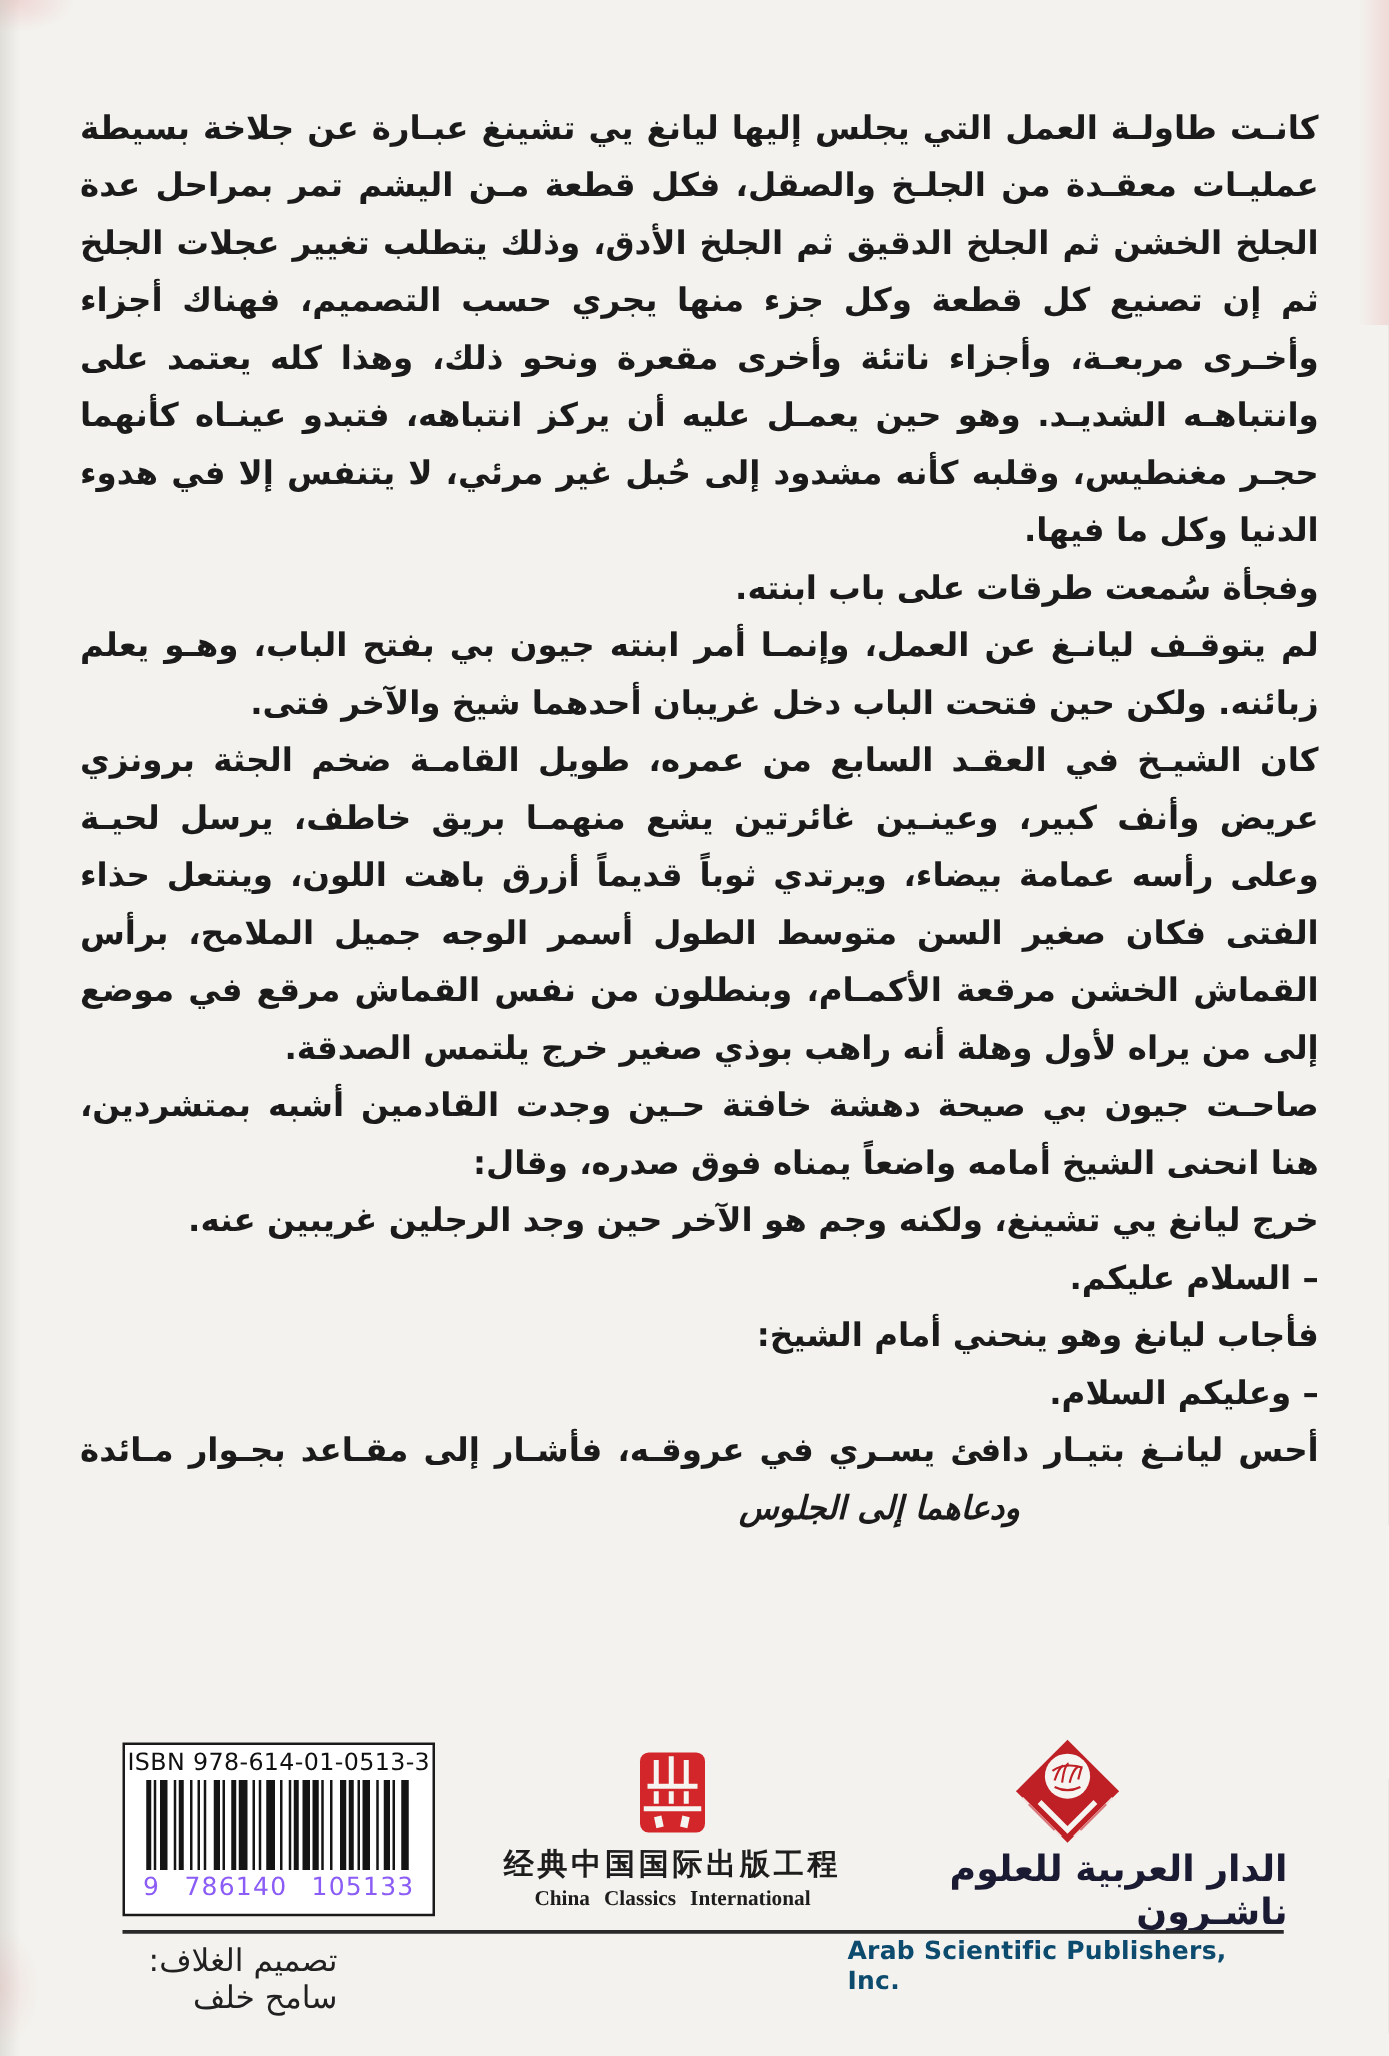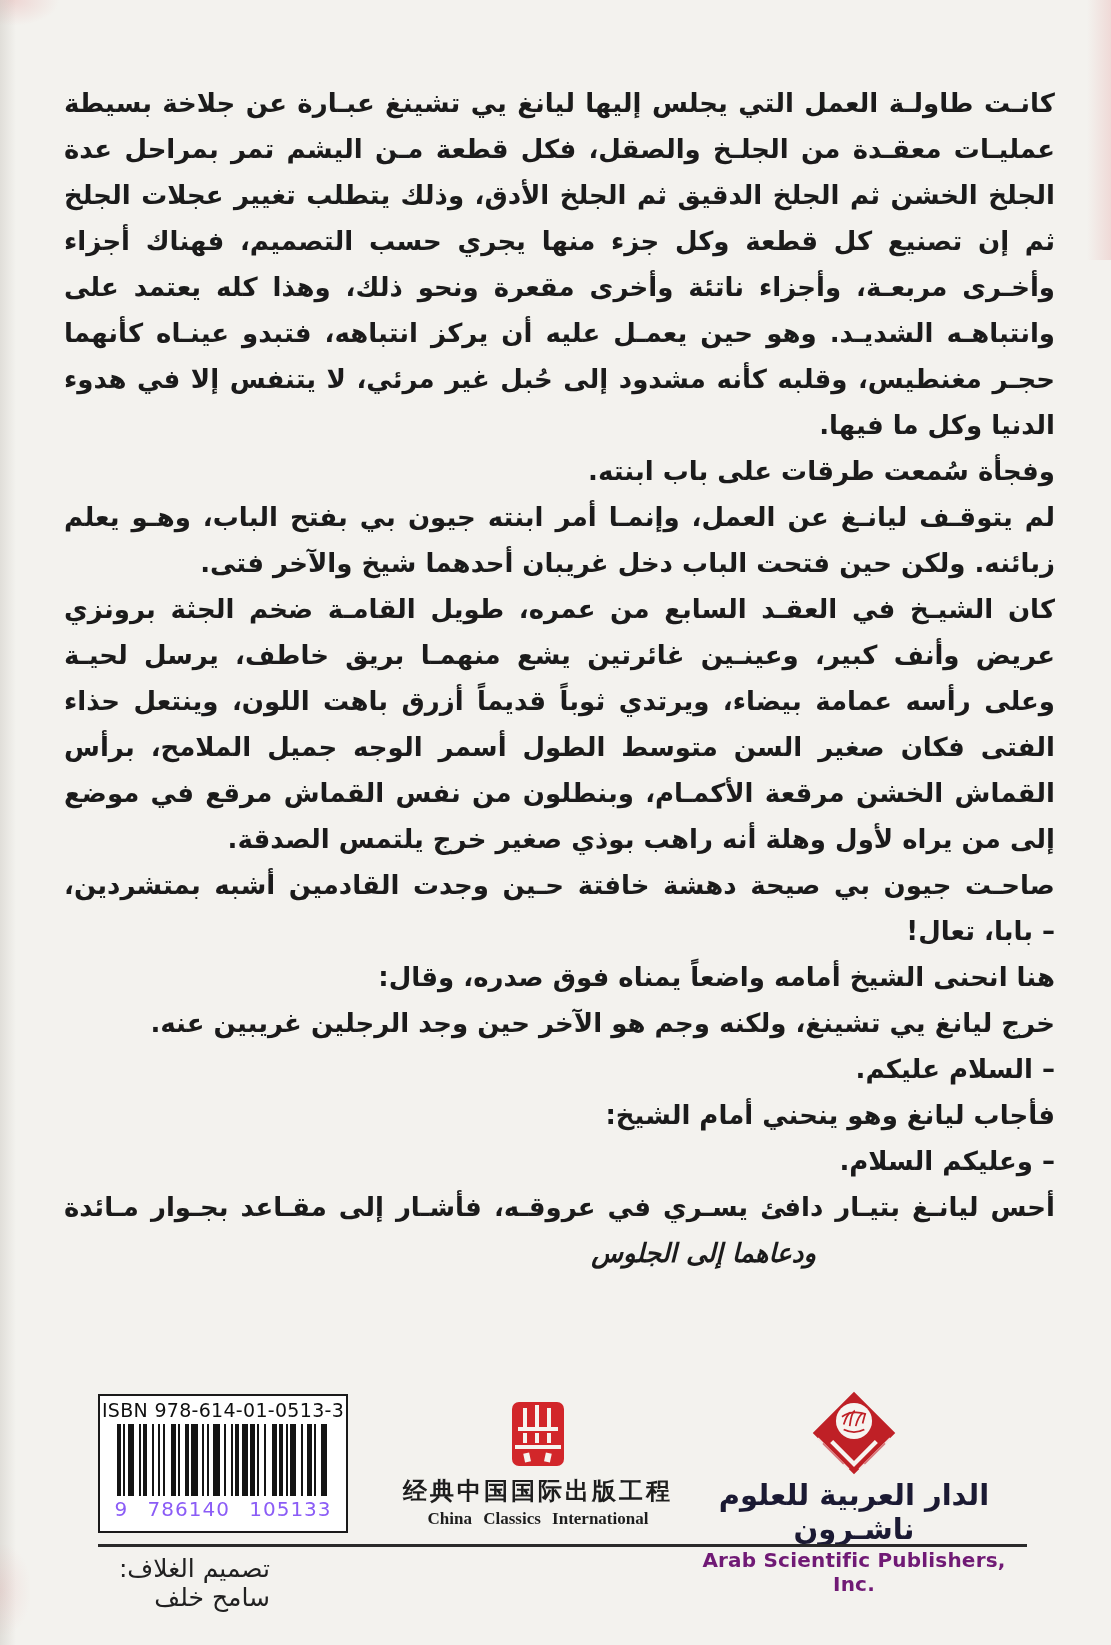--- a/index.html
+++ b/index.html
@@ -49,24 +49,24 @@
   #bars .s{background:transparent;flex:0 0 auto;}
   #isbn-digits{font-size:20px;color:#8b5cf6;margin-top:1px;word-spacing:12px;letter-spacing:1px;}
 
   
   #cci{position:absolute;left:388px;top:1400px;width:300px;text-align:center;direction:ltr;}
   #cci-seal{display:block;margin:0 auto 8px auto;}
   #cci-zh{font-size:24px;letter-spacing:3px;font-weight:700;color:#1d1d1d;line-height:30px;}
   #cci-en{font-family:"Liberation Serif",serif;font-weight:700;font-size:17px;word-spacing:7px;color:#1d1d1d;margin-top:3px;}
 
   
-  #asp{position:absolute;left:678px;top:1390px;width:352px;text-align:center;}
+  #asp{position:absolute;left:678px;top:1390px;width:352px;}
   #asp-logo{display:block;margin:0 auto 2px auto;}
   #asp-ar{font-size:29px;font-weight:700;color:#1b1a33;line-height:34px;direction:rtl;}
-  #asp-en{direction:ltr;font-size:20px;font-weight:700;color:#701a75;margin-top:2px;letter-spacing:.2px;}
+  #asp-en{direction:ltr;font-size:20px;font-weight:700;color:#0c4a6e;margin-top:2px;letter-spacing:.2px;}
 
   #rule{position:absolute;left:98px;top:1544px;width:929px;height:3px;background:#2a2a2a;}
   #credit{position:absolute;left:94px;top:1554px;width:176px;direction:rtl;text-align:right;
     font-size:25px;font-weight:400;color:#212121;}
 </style>
 </head>
 <body>
 
 <div id="page">
 
@@ -87,21 +87,20 @@
       <div class="line">وفجأة سُمعت طرقات على باب ابنته.</div>
       <div class="line j">لم يتوقـف ليانـغ عن العمل، وإنمـا أمر ابنته جيون بي بفتح الباب، وهـو يعلم أنها تعرف كل</div>
       <div class="line">زبائنه. ولكن حين فتحت الباب دخل غريبان أحدهما شيخ والآخر فتى.</div>
       <div class="line j">كان الشيـخ في العقـد السابع من عمره، طويل القامـة ضخم الجثة برونزي البشرة، ذو جبين</div>
       <div class="line j">عريض وأنف كبير، وعينـين غائرتين يشع منهمـا بريق خاطف، يرسل لحيـة فضية طويلة،</div>
       <div class="line j">وعلى رأسه عمامة بيضاء، ويرتدي ثوباً قديماً أزرق باهت اللون، وينتعل حذاء من القش. أما</div>
       <div class="line j">الفتى فكان صغير السن متوسط الطول أسمر الوجه جميل الملامح، برأس حليق، وسترة من</div>
       <div class="line j">القماش الخشن مرقعة الأكمـام، وبنطلون من نفس القماش مرقع في موضع الركبتين، يخيل</div>
       <div class="line">إلى من يراه لأول وهلة أنه راهب بوذي صغير خرج يلتمس الصدقة.</div>
       <div class="line j">صاحـت جيون بي صيحة دهشة خافتة حـين وجدت القادمين أشبه بمتشردين، ولم تدر ماذا</div>
-      <div class="line">– بابا، تعال!</div>
       <div class="line">هنا انحنى الشيخ أمامه واضعاً يمناه فوق صدره، وقال:</div>
       <div class="line">خرج ليانغ يي تشينغ، ولكنه وجم هو الآخر حين وجد الرجلين غريبين عنه.</div>
       <div class="line">– السلام عليكم.</div>
       <div class="line">فأجاب ليانغ وهو ينحني أمام الشيخ:</div>
       <div class="line">– وعليكم السلام.</div>
       <div class="line j">أحس ليانـغ بتيـار دافئ يسـري في عروقـه، فأشـار إلى مقـاعد بجـوار مـائدة مربعة</div>
       <div class="line inset">ودعاهما إلى الجلوس</div>
     </div>
 
   <div id="barcode-box">

